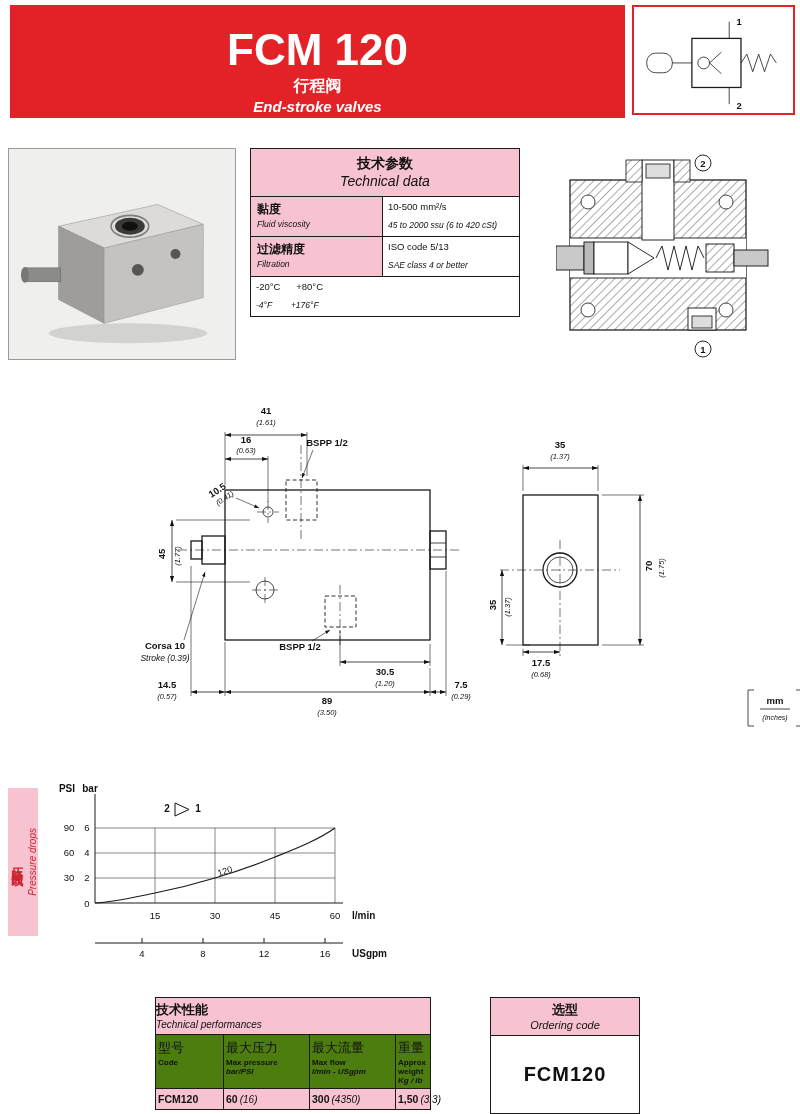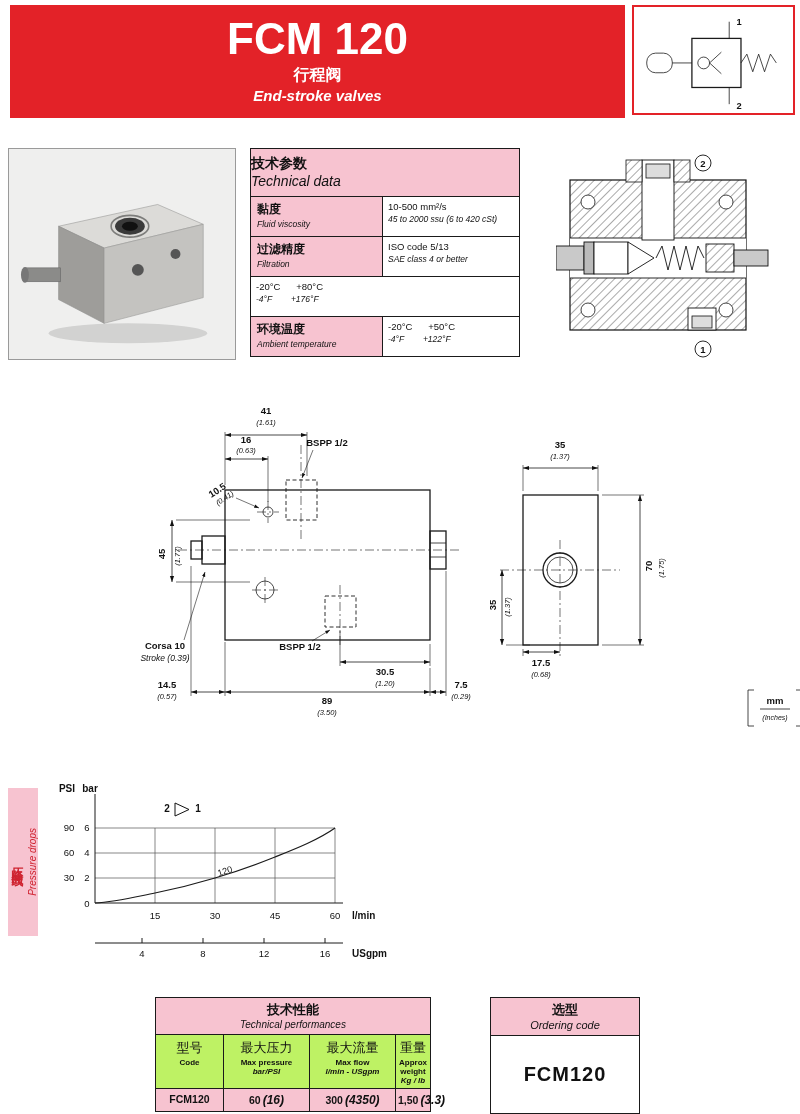--- a/index.html
+++ b/index.html
@@ -7,42 +7,42 @@
     --red-text:#cf2330;
     --pink:#f7c3d0;
     --line:#1a1a1a;
   }
   *{margin:0;padding:0;box-sizing:border-box}
   body{background:#888;font-family:"Liberation Sans",sans-serif;color:#111}
   #page{position:relative;width:800px;height:1114px;background:#fff;margin:0 auto;overflow:hidden}
 
   
   .banner{position:absolute;left:10px;top:5px;width:615px;height:113px;background:var(--red);color:#fff;text-align:center}
-  .banner .t1{font-size:44px;font-weight:bold;padding-top:10px;line-height:1.1}
+  .banner .t1{font-size:44px;font-weight:bold;padding-top:21px;line-height:1.1}
   .banner .t2{font-size:16px;font-weight:bold;margin-top:2px}
   .banner .t3{font-size:15px;font-weight:bold;font-style:italic;margin-top:1px}
   .symbox{position:absolute;left:632px;top:5px;width:163px;height:110px;border:2.5px solid var(--red);background:#fff}
   .symbox svg{width:100%;height:100%}
 
   
   .photo{position:absolute;left:8px;top:148px;width:228px;height:212px;border:1px solid #9a9a9a;background:#efefee}
   .photo svg{width:100%;height:100%}
 
   
   .ttable{position:absolute;left:250px;top:148px;width:270px;border:1px solid var(--line);background:#fff}
-  .ttable .thead{background:var(--pink);text-align:left;padding:6px 0 7px}
+  .ttable .thead{background:var(--pink);text-align:center;padding:6px 0 7px}
   .ttable .thead .hcn{font-size:14px;font-weight:bold}
   .ttable .thead .hen{font-size:14px;font-style:italic}
   .trow{display:grid;grid-template-columns:132px 1fr;border-top:1px solid var(--line);min-height:40px}
   .trow .lbl{background:var(--pink);padding:4px 6px;border-right:1px solid var(--line)}
   .trow .lbl .cn{font-size:12px;font-weight:bold;display:block}
   .trow .lbl .en{font-size:8.5px;font-style:italic;display:block;margin-top:1px}
   .trow .val{padding:4px 5px;white-space:pre}
   .trow .val .v1{font-size:9.5px;display:block}
-  .trow .val .v2{font-size:8.5px;font-style:italic;display:block;margin-top:2px}
+  .trow .val .v2{font-size:8.5px;font-style:italic;display:block;margin-top:8px}
 
   
   .section{position:absolute;left:556px;top:150px;width:240px;height:212px}
   .section svg{width:100%;height:100%}
 
   
   .dims{position:absolute;left:0;top:390px;width:800px;height:350px}
 
   
   .chartlbl{position:absolute;left:8px;top:788px;width:30px;height:148px;background:var(--pink);display:flex;align-items:center;justify-content:center;gap:1px}
@@ -62,34 +62,34 @@
   .din{font-size:7.5px;font-style:italic}
   .dlbl{font-size:9.5px;font-weight:bold}
   .ax{stroke:var(--line);stroke-width:1}
   .gr{stroke:#555;stroke-width:0.7}
   .tk{font-size:9.5px}
   .tkb{font-size:10px;font-weight:bold}
   .as{text-anchor:start}
   .curve{fill:none;stroke:var(--line);stroke-width:1.2}
 
   
-  .ptable{position:absolute;left:155px;top:997px;width:276px;border:1px solid var(--line);background:#bef264;text-align:center}
+  .ptable{position:absolute;left:155px;top:997px;width:276px;border:1px solid var(--line);background:#4d7c0f;text-align:left}
   .phead{background:var(--pink);border-bottom:1px solid var(--line);padding:3px 0 4px}
   .phead .cn{font-size:13px;font-weight:bold;display:block}
   .phead .en{font-size:10px;font-style:italic;display:block}
   .pcols{display:grid;grid-template-columns:68px 86px 86px 1fr}
   .pc{border-right:1px solid var(--line);padding:4px 2px 3px}
   .pc:last-child{border-right:none}
   .pc .cn{font-size:13px;font-weight:normal;display:block}
   .pc .en{font-size:8px;font-weight:bold;display:block;margin-top:1px}
   .pc .sub{font-size:8px;font-weight:bold;font-style:italic;display:block}
   .prow{display:grid;grid-template-columns:68px 86px 86px 1fr;background:var(--pink);border-top:1px solid var(--line);font-size:10.5px;font-weight:bold}
   .pr{border-right:1px solid var(--line);padding:4px 2px}
   .pr:last-child{border-right:none}
-  .pr i{font-weight:bold;font-style:italic;margin-left:2px;font-size:12px}
+  .pr i{font-weight:normal;font-style:italic;margin-left:2px;font-size:10px}
 
   
   .obox{position:absolute;left:490px;top:997px;width:150px;border:1px solid var(--line);background:#fff;text-align:center}
   .ohead{background:var(--pink);border-bottom:1px solid var(--line);padding:3px 0 4px}
   .ohead .cn{font-size:13px;font-weight:bold;display:block}
   .ohead .en{font-size:11px;font-style:italic;display:block}
   .ocode{padding:27px 0;font-size:20px;font-weight:bold;letter-spacing:1px}
 </style>
 </head>
 <body>
@@ -148,27 +148,20 @@
     </div>
     <div class="trow">
       <div class="lbl">
           <span class="cn">过滤精度</span>
           <span class="en">Filtration</span>
         </div>
       <div class="val"><span class="v1">ISO code 5/13</span><span class="v2">SAE class 4 or better</span></div>
     </div>
     <div class="trow">
       <div class="val"><span class="v1">-20°C      +80°C</span><span class="v2">-4°F        +176°F</span></div>
-    </div>
-    <div class="trow">
-      <div class="lbl">
-          <span class="cn">环境温度</span>
-          <span class="en">Ambient temperature</span>
-        </div>
-      <div class="val"><span class="v1">-20°C      +50°C</span><span class="v2">-4°F        +122°F</span></div>
     </div>
   </div>
 
   <div class="section">
     <svg viewBox="0 0 240 212">
       <defs>
         <pattern id="h1" patternUnits="userSpaceOnUse" width="6" height="6" patternTransform="rotate(45)">
           <rect width="6" height="6" fill="#fff"></rect>
           <line x1="0" y1="0" x2="0" y2="6" stroke="#555" stroke-width="1"></line>
         </pattern>

